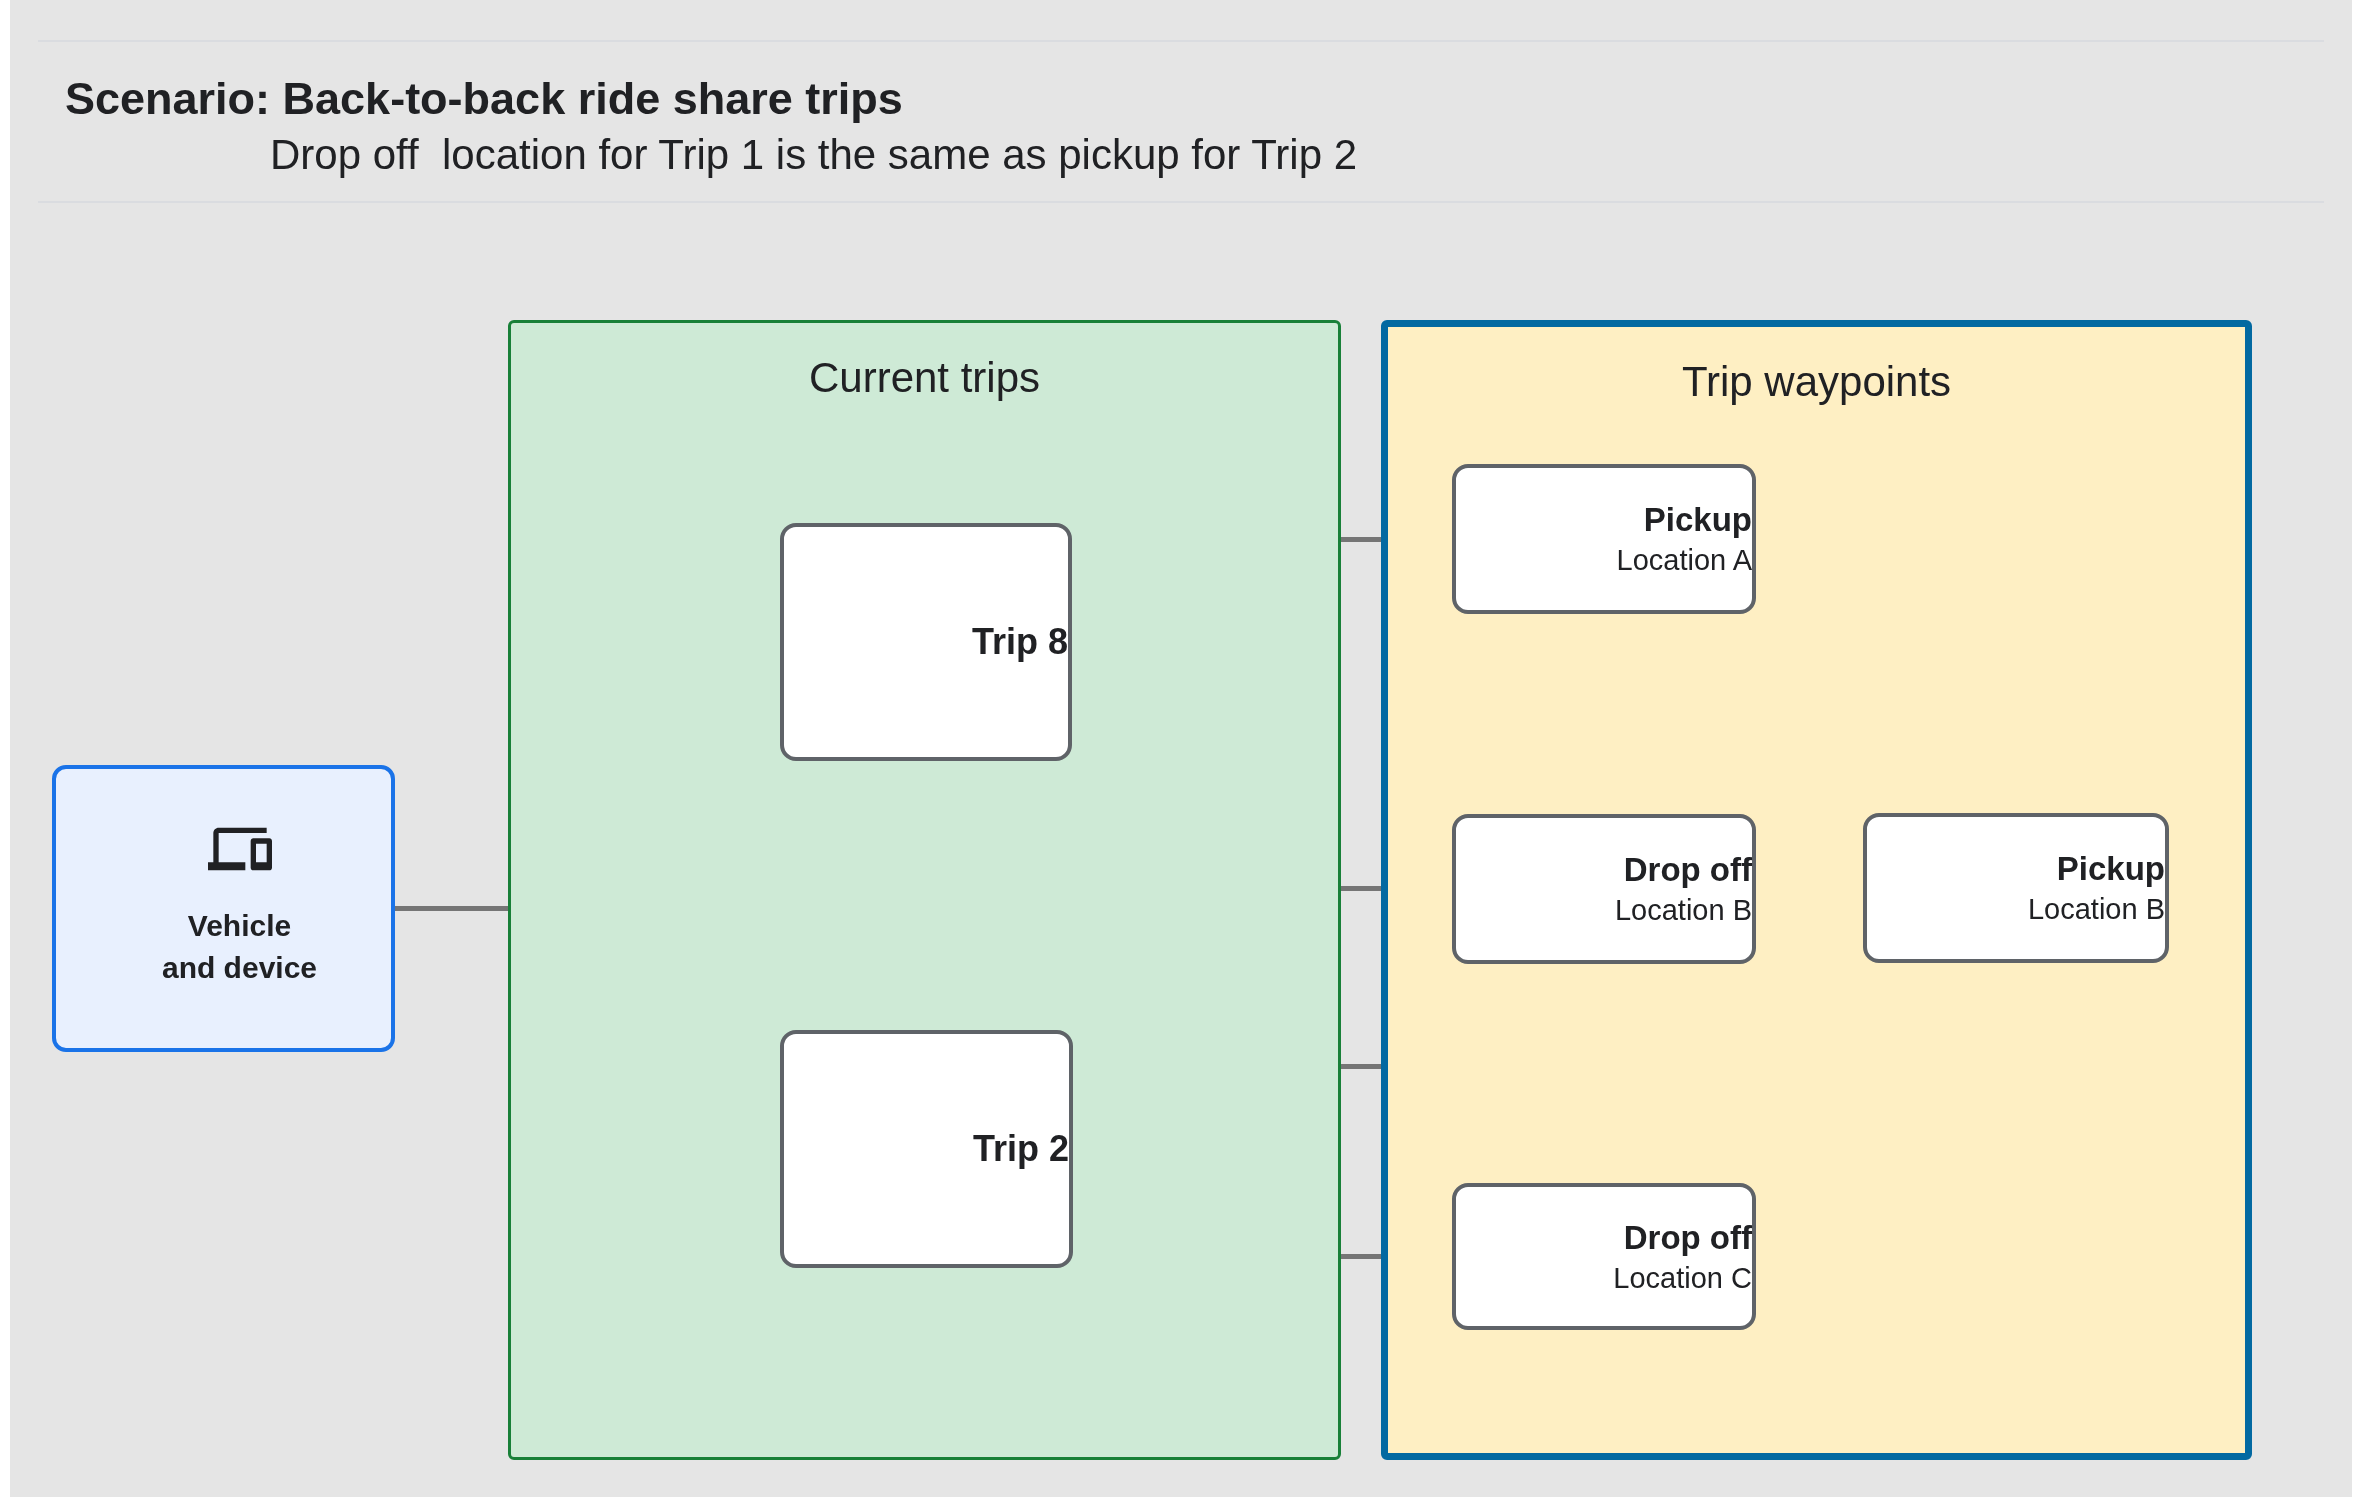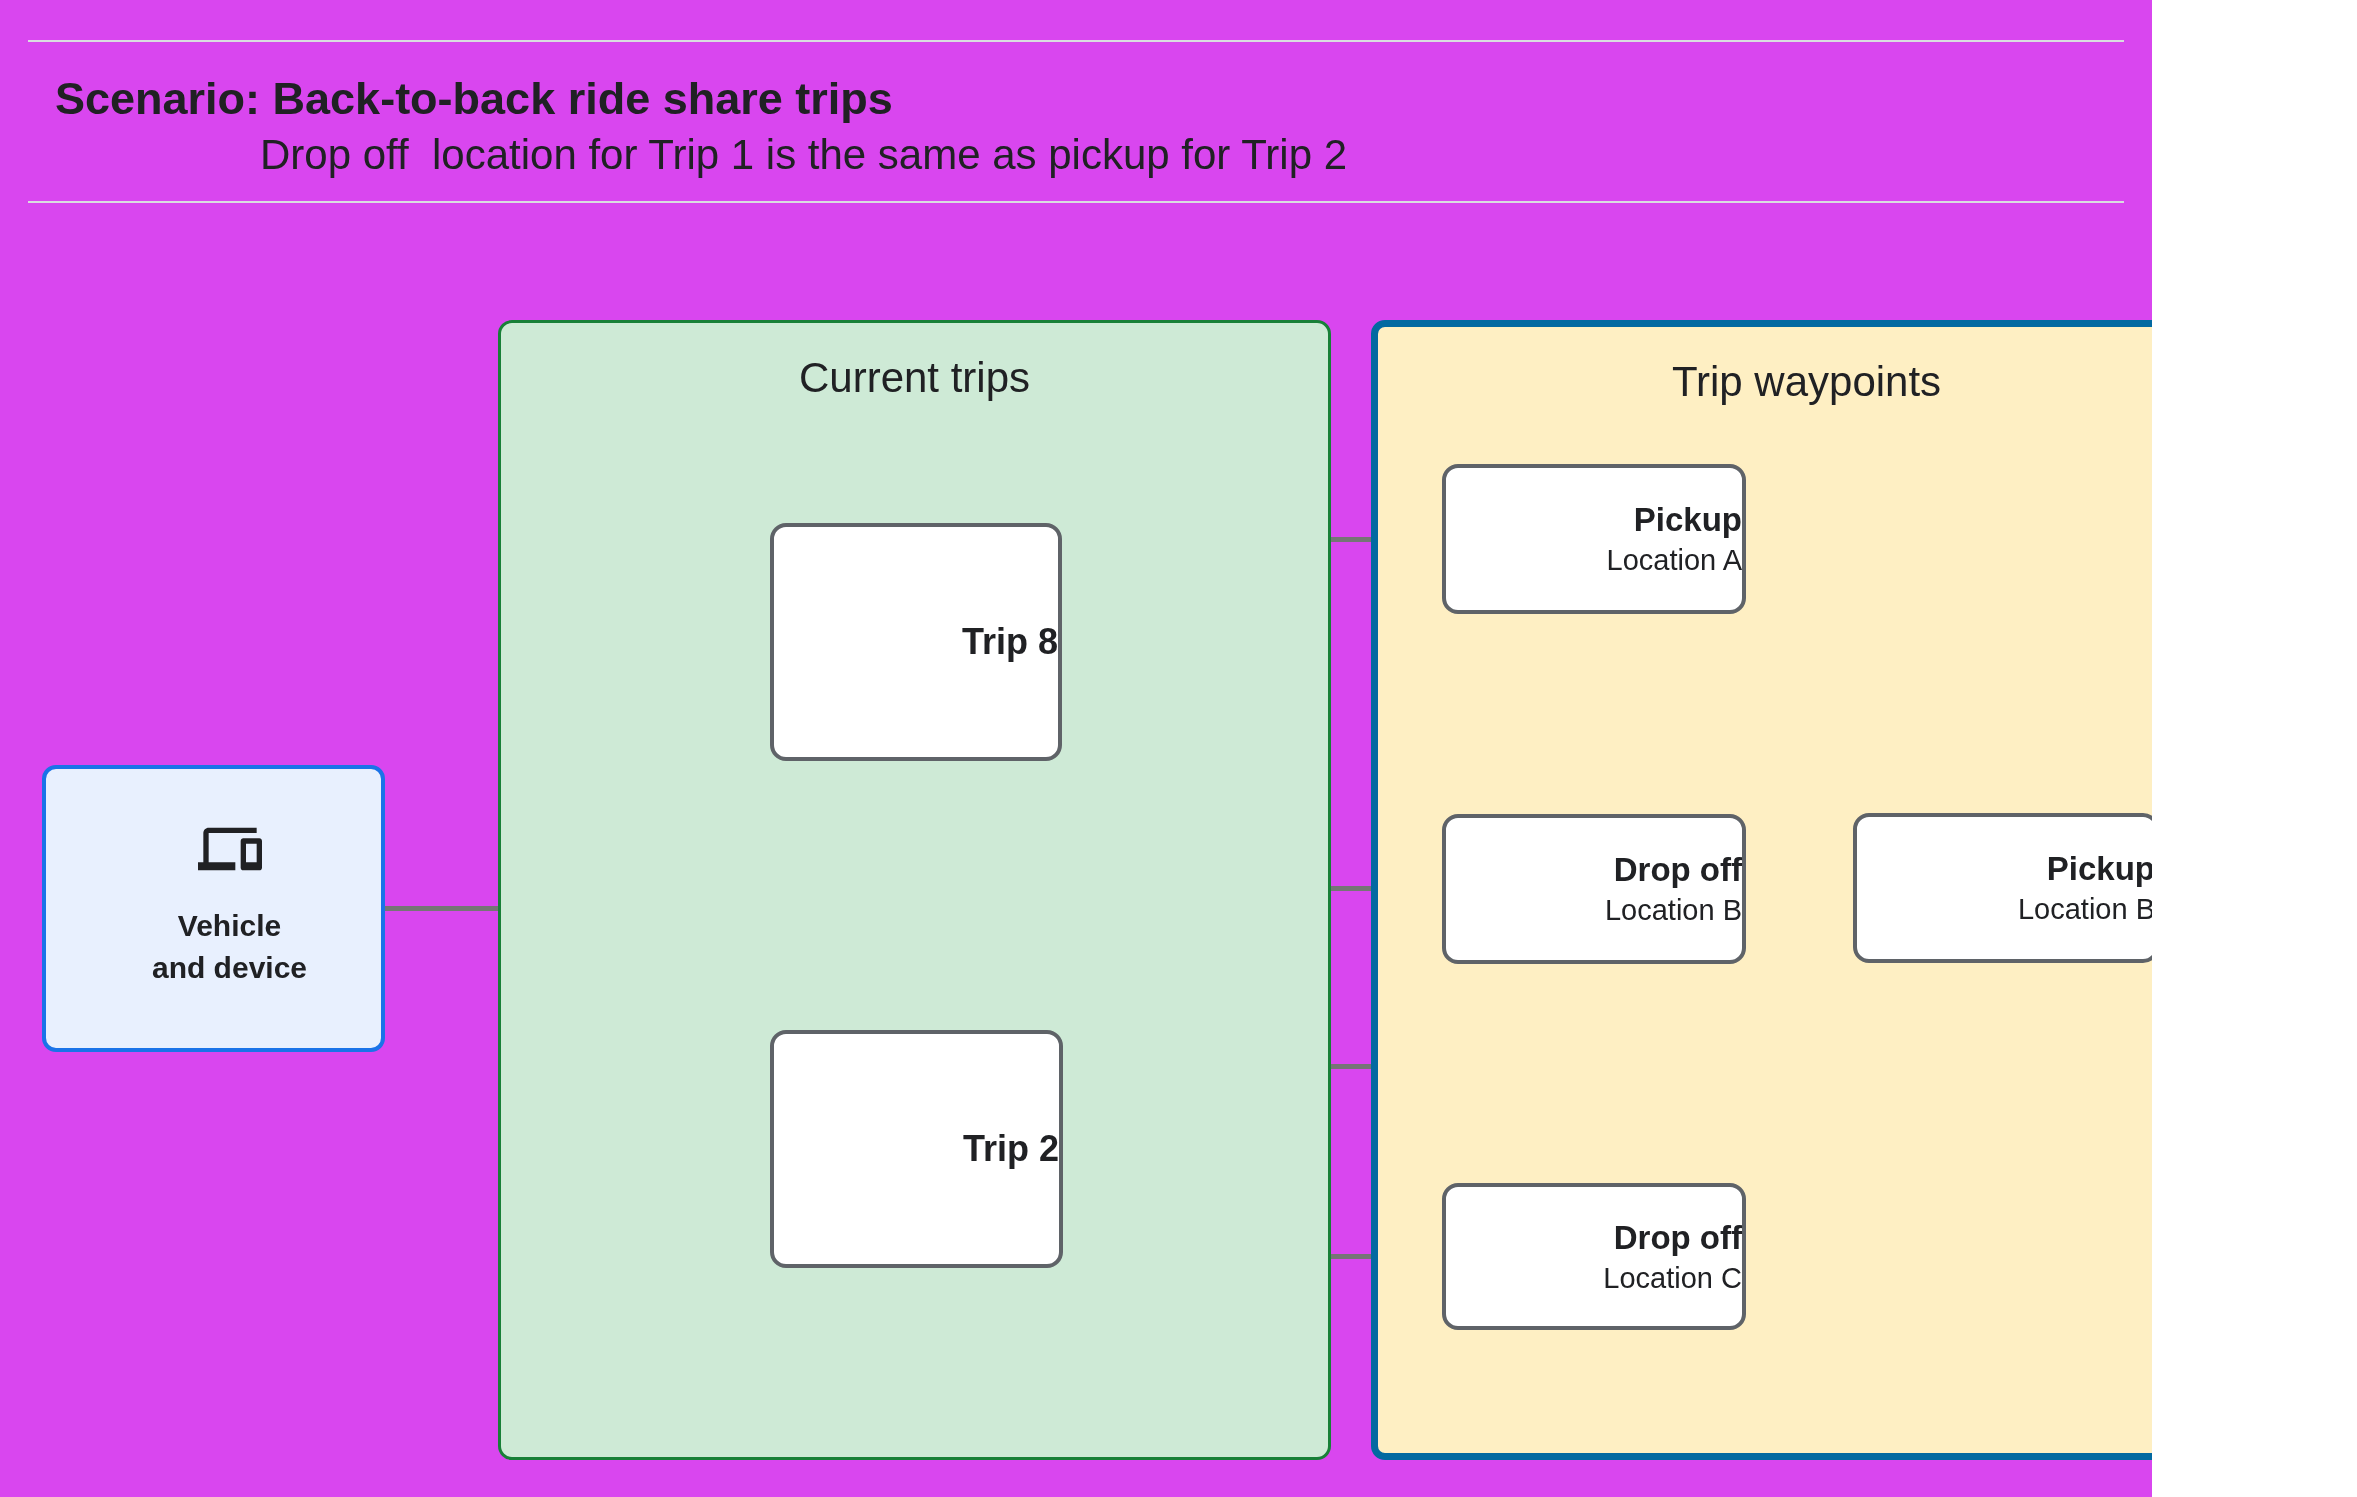--- a/index.html
+++ b/index.html
@@ -2,26 +2,27 @@
 <html><head>
 <meta charset="utf-8">
 <style>
   html, body {
     margin: 0;
     padding: 0;
     background: #ffffff;
   }
   .canvas {
     position: relative;
-    width: 2152px;
+    width: 2342px;
     height: 1497px;
-    background: #d946ef;
+    background: #e5e5e5;
     font-family: "Liberation Sans", sans-serif;
     color: #202124;
     overflow: hidden;
+    margin-left: 10px;
   }
   .rule {
     position: absolute;
     left: 28px;
     right: 28px;
     height: 2px;
     background: #dadce0;
   }
   .rule.top { top: 40px; }
   .rule.bottom { top: 201px; }
@@ -41,21 +42,21 @@
     top: 131px;
     font-size: 42px;
     line-height: 48px;
     white-space: pre;
   }
 
   .group {
     position: absolute;
     top: 320px;
     height: 1140px;
-    border-radius: 14px;
+    border-radius: 6px;
     box-sizing: border-box;
   }
   .group.green {
     left: 498px;
     width: 833px;
     background: #ceead6;
     border: 3px solid #188038;
   }
   .group.yellow {
     left: 1371px;

